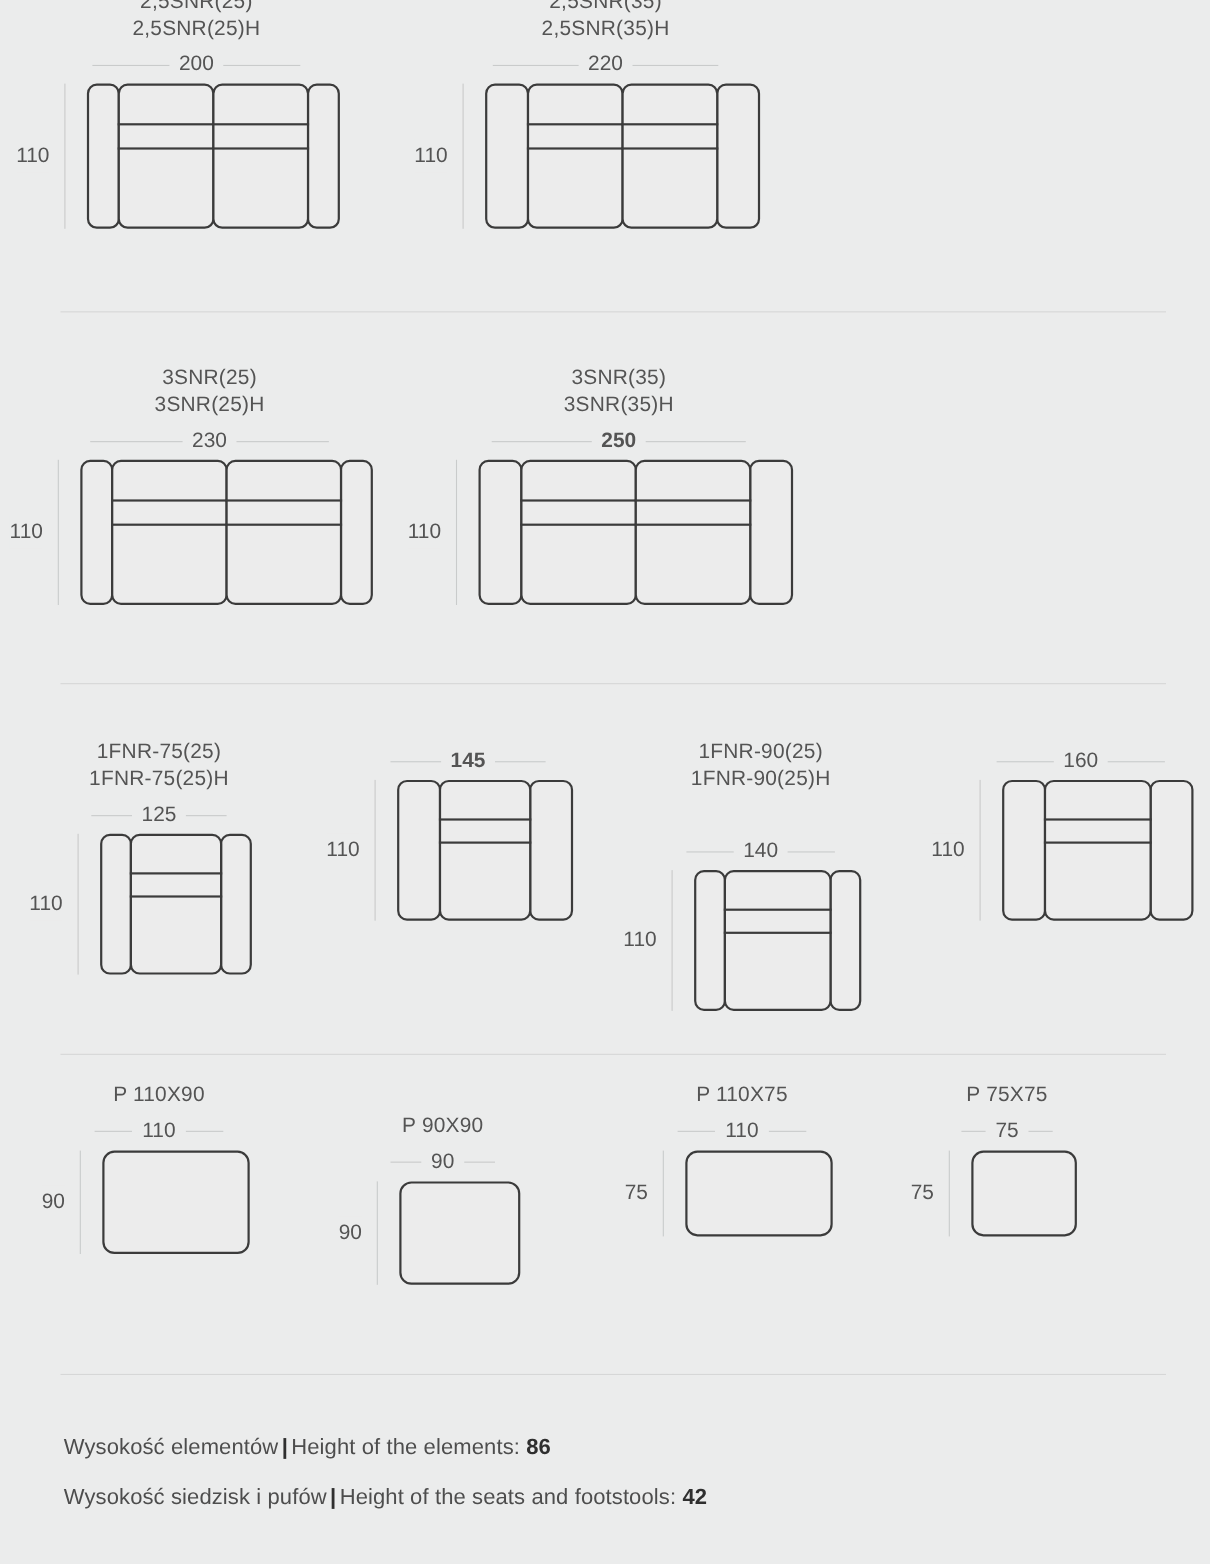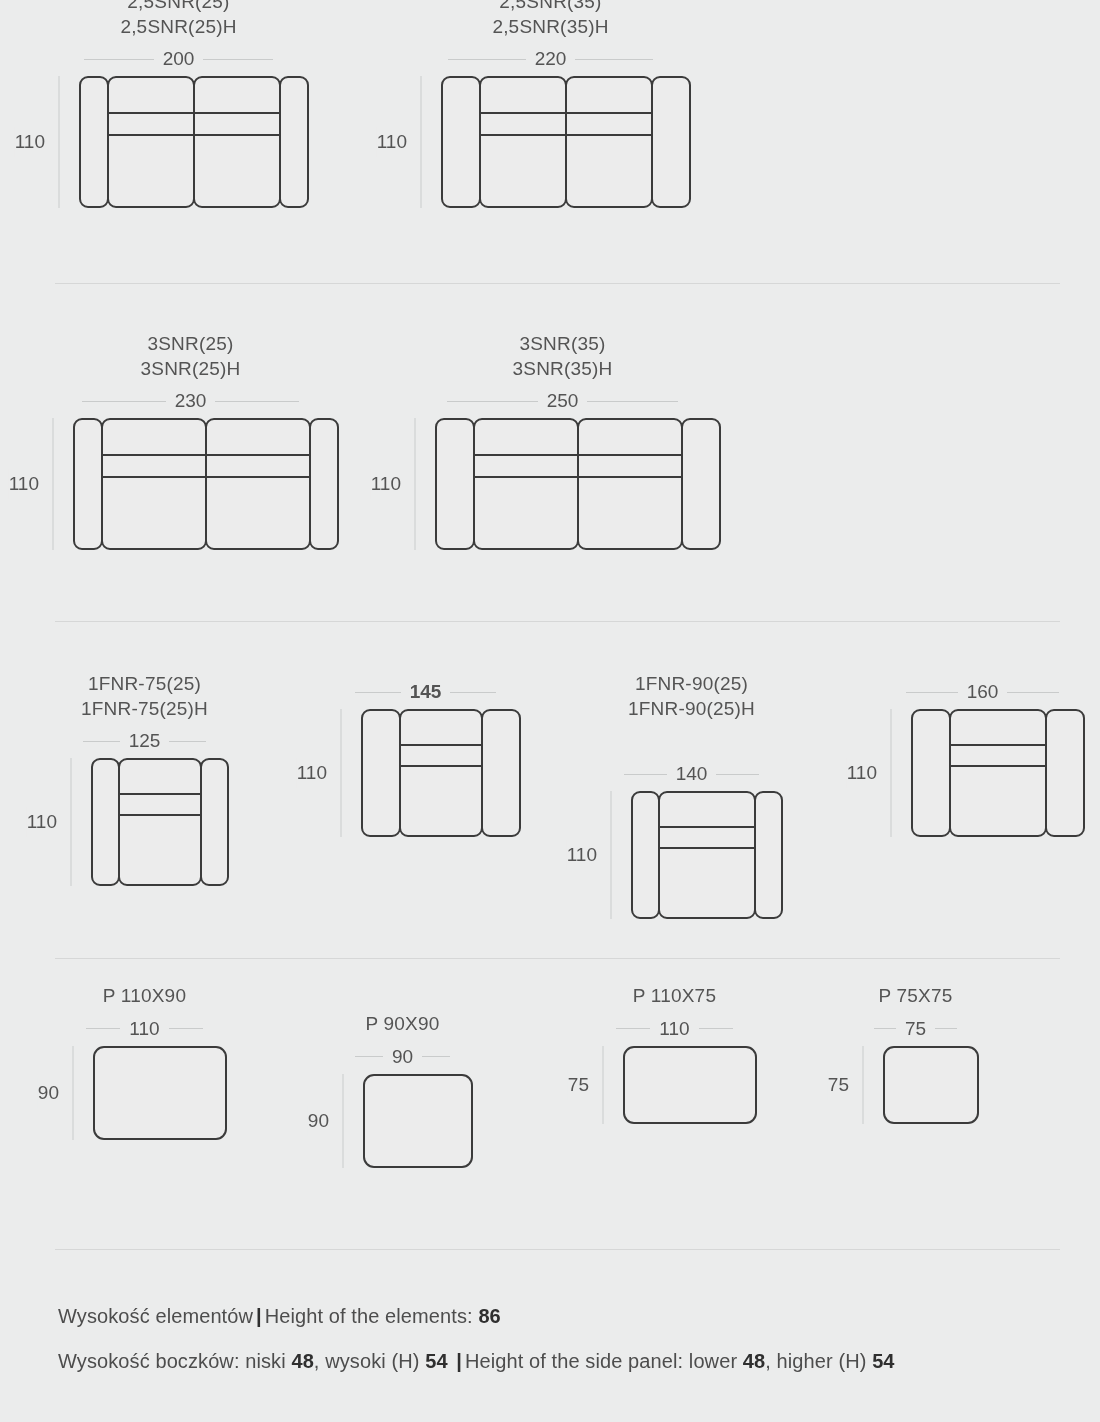--- a/index.html
+++ b/index.html
@@ -184,21 +184,21 @@
           <div class="arm right" style="width:30px;"></div>
         </div>
       </div>
     </div>
 
     <div class="cell" style="left:404px;">
       <div class="labels">
         <div class="code">3SNR(35)</div>
         <div class="code">3SNR(35)H</div>
       </div>
-      <div class="wdim" style="width:278px;">
+      <div class="wdim" style="width:278px;font-weight:bold;">
         <div class="ln" style="width:91px;"></div>
         <div class="val">250</div>
         <div class="ln" style="width:91px;"></div>
       </div>
       <div class="figwrap">
         <div class="vdim" style="width:22px;">
           <div class="vline"></div>
           <div class="vval">110</div>
         </div>
         <div class="fig" style="height:132px;">
@@ -405,17 +405,17 @@
     </div>
   </div>
 
   <div class="divider" style="top:1249px;"></div>
 
   <div class="legend" style="top:1305px;">
     <p>
       <span>Wysokość elementów</span><span class="sep">|</span><span>Height of the elements:</span>&nbsp;<b>86</b>
     </p>
     <p>
-      <span>Wysokość boczków: niski </span><b>48</b><span>, wysoki (H) </span><b>54</b><span class="sep">&nbsp;|</span><span>Height of the side panel: lower </span><b>48</b><span>, higher (H) </span><b>54</b>
+      <span>Wysokość siedzisk i pufów</span><span class="sep">|</span><span>Height of the seats and footstools:</span>&nbsp;<b>42</b>
     </p>
   </div>
 
 </div>
 
 </body></html>

